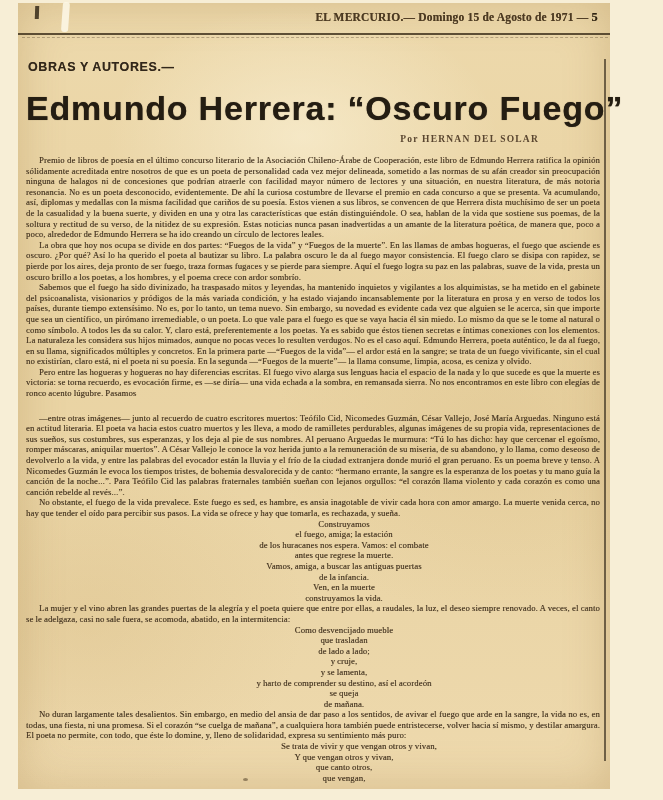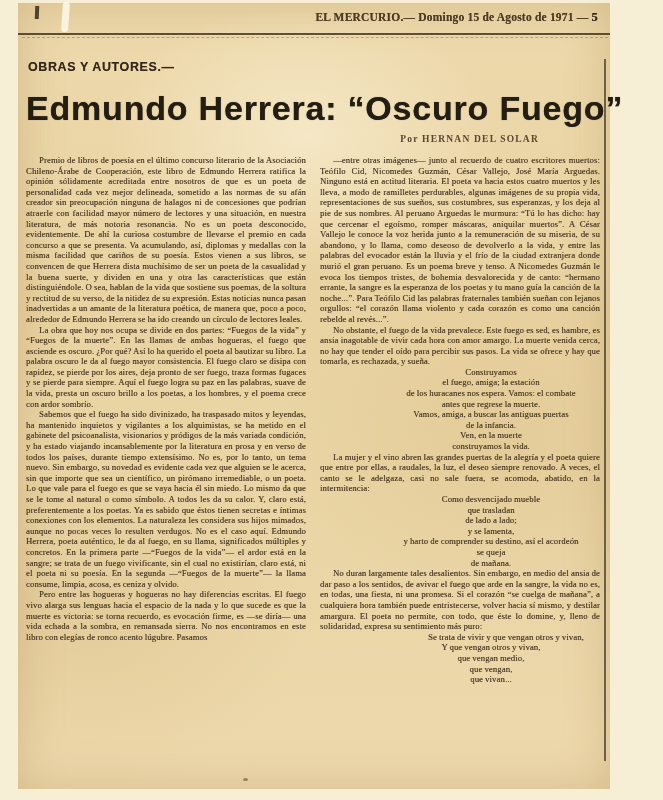--- a/index.html
+++ b/index.html
@@ -59,21 +59,21 @@
   }
   .byline{
     position:absolute;top:131px;left:0;width:88%;
     text-align:right;
     font-family:"Liberation Serif", serif;
     font-size:9.5px;font-weight:700;color:#5a4630;
     letter-spacing:1.2px;
   }
   .body-cols{
     position:absolute;top:152px;left:8px;right:10px;bottom:4px;
-    display:flex;gap:14px;overflow:hidden;
+    display:flex;gap:14px;overflow:hidden;flex-direction:column;
   }
   .col{
     flex:1 1 0;min-width:0;
     text-align:justify;
     font-family:"Liberation Serif", serif;
     font-size:8.6px;line-height:10.6px;
     color:#453522;
     word-spacing:-0.3px;letter-spacing:.15px;
     filter:blur(0.28px);
     text-shadow:.3px .3px .45px rgba(66,50,28,.55);
@@ -133,30 +133,31 @@
           <div class="poem-line">Vamos, amiga, a buscar las antiguas puertas</div>
           <div class="poem-line">de la infancia.</div>
           <div class="poem-line">Ven, en la muerte</div>
           <div class="poem-line">construyamos la vida.</div>
         </div>
         <p class="para">La mujer y el vino abren las grandes puertas de la alegría y el poeta quiere que entre por ellas, a raudales, la luz, el deseo siempre renovado. A veces, el canto se le adelgaza, casi no sale fuera, se acomoda, abatido, en la intermitencia:</p>
         <div class="poem">
           <div class="poem-line">Como desvencijado mueble</div>
           <div class="poem-line">que trasladan</div>
           <div class="poem-line">de lado a lado;</div>
+          <div class="poem-line">y cruje,</div>
           <div class="poem-line">y se lamenta,</div>
           <div class="poem-line">y harto de comprender su destino, así el acordeón</div>
           <div class="poem-line">se queja</div>
           <div class="poem-line">de mañana.</div>
         </div>
         <p class="para">No duran largamente tales desalientos. Sin embargo, en medio del ansia de dar paso a los sentidos, de avivar el fuego que arde en la sangre, la vida no es, en todas, una fiesta, ni una promesa. Si el corazón “se cuelga de mañana”, a cualquiera hora también puede entristecerse, volver hacia sí mismo, y destilar amargura. El poeta no permite, con todo, que éste lo domine, y, lleno de solidaridad, expresa su sentimiento más puro:</p>
         <div class="poem">
           <div class="poem-line first-indent">Se trata de vivir y que vengan otros y vivan,</div>
           <div class="poem-line">Y que vengan otros y vivan,</div>
-          <div class="poem-line">que vengan medio,</div>
+          <div class="poem-line">que canto otros,</div>
           <div class="poem-line">que vengan,</div>
           <div class="poem-line">que vivan...</div>
         </div>
       </div>
   </div>
 
   <div class="edge-line"></div>
   <div class="bottom-smudge"></div>
 </div>
 

